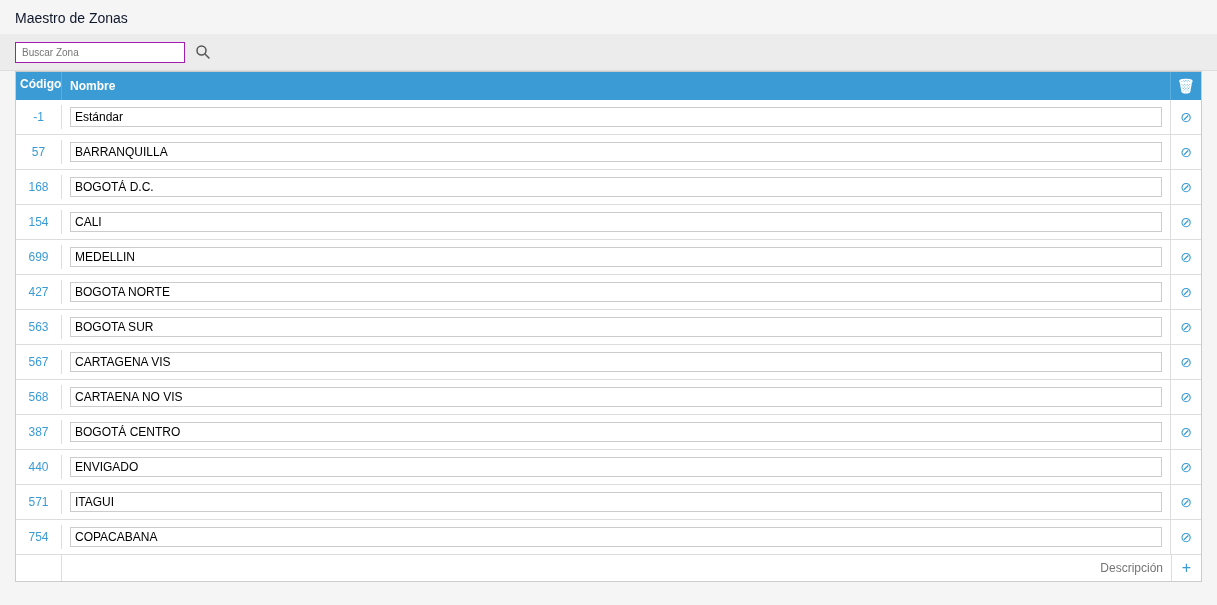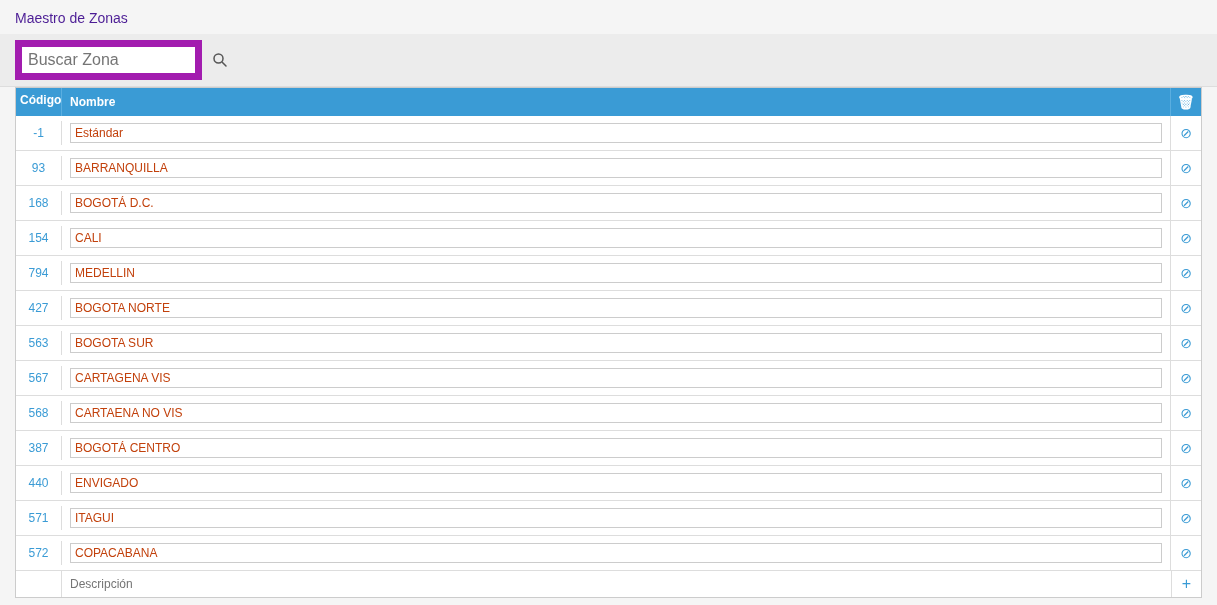--- a/index.html
+++ b/index.html
@@ -5,36 +5,36 @@
     * { box-sizing: border-box; margin: 0; padding: 0; }
     body {
       font-family: Arial, sans-serif;
       font-size: 12px;
       background: #f5f5f5;
       color: #333;
     }
     .page-title {
       padding: 10px 15px 8px 15px;
       font-size: 14px;
-      color: #4c1d95;
+      color: #0f172a;
       font-weight: normal;
       background: #f5f5f5;
     }
     .search-bar {
       display: flex;
       align-items: center;
       padding: 6px 15px;
       background: #ececec;
       border-bottom: 1px solid #ddd;
     }
     .search-input {
-      width: 187px;
+      width: 170px;
       padding: 4px 6px;
-      border: 7px solid #a21caf;
-      font-size: 16px;
+      border: 1px solid #a21caf;
+      font-size: 10px;
       color: #999;
       outline: none;
       background: #fff;
     }
     .search-icon-btn {
       margin-left: 6px;
       width: 24px;
       height: 24px;
       background: none;
       border: none;
@@ -93,21 +93,21 @@
     }
     .table-row .col-nombre {
       background: #fff;
       border-right: 1px solid #ddd;
     }
     .name-input {
       width: 100%;
       border: 1px solid #ccc;
       padding: 2px 4px;
       font-size: 12px;
-      color: #c2410c;
+      color: #000000;
       background: #fff;
       outline: none;
     }
     .ban-icon {
       color: #3a9bd5;
       font-size: 14px;
       cursor: pointer;
     }
     .add-row {
       display: flex;
@@ -116,20 +116,21 @@
       align-items: center;
     }
     .add-row .desc-input {
       flex: 1;
       border: none;
       padding: 5px 8px;
       font-size: 12px;
       color: #aaa;
       outline: none;
       background: #fff;
+      text-align: right;
     }
     .add-btn {
       width: 30px;
       min-width: 30px;
       display: flex;
       align-items: center;
       justify-content: center;
       color: #3a9bd5;
       font-size: 16px;
       cursor: pointer;
@@ -175,21 +176,21 @@
       <div class="table-row">
     <div class="col-codigo">-1</div>
     <div class="col-nombre">
       <input class="name-input" type="text" value="Estándar" style="">
     </div>
     <div class="col-action">
       <span class="ban-icon" title="Desactivar">⊘</span>
     </div>
   </div>
       <div class="table-row">
-    <div class="col-codigo">93</div>
+    <div class="col-codigo">57</div>
     <div class="col-nombre">
       <input class="name-input" type="text" value="BARRANQUILLA" style="">
     </div>
     <div class="col-action">
       <span class="ban-icon" title="Desactivar">⊘</span>
     </div>
   </div>
       <div class="table-row">
     <div class="col-codigo">168</div>
     <div class="col-nombre">
@@ -202,21 +203,21 @@
       <div class="table-row">
     <div class="col-codigo">154</div>
     <div class="col-nombre">
       <input class="name-input" type="text" value="CALI" style="">
     </div>
     <div class="col-action">
       <span class="ban-icon" title="Desactivar">⊘</span>
     </div>
   </div>
       <div class="table-row">
-    <div class="col-codigo">794</div>
+    <div class="col-codigo">699</div>
     <div class="col-nombre">
       <input class="name-input" type="text" value="MEDELLIN" style="">
     </div>
     <div class="col-action">
       <span class="ban-icon" title="Desactivar">⊘</span>
     </div>
   </div>
       <div class="table-row">
     <div class="col-codigo">427</div>
     <div class="col-nombre">
@@ -274,21 +275,21 @@
       <div class="table-row">
     <div class="col-codigo">571</div>
     <div class="col-nombre">
       <input class="name-input" type="text" value="ITAGUI" style="">
     </div>
     <div class="col-action">
       <span class="ban-icon" title="Desactivar">⊘</span>
     </div>
   </div>
       <div class="table-row">
-    <div class="col-codigo">572</div>
+    <div class="col-codigo">754</div>
     <div class="col-nombre">
       <input class="name-input" type="text" value="COPACABANA" style="">
     </div>
     <div class="col-action">
       <span class="ban-icon" title="Desactivar">⊘</span>
     </div>
   </div>
     </div>
 
   <div class="add-row">

